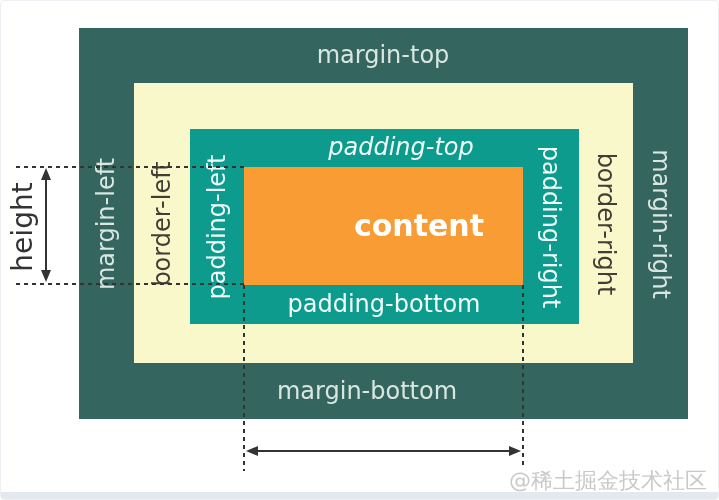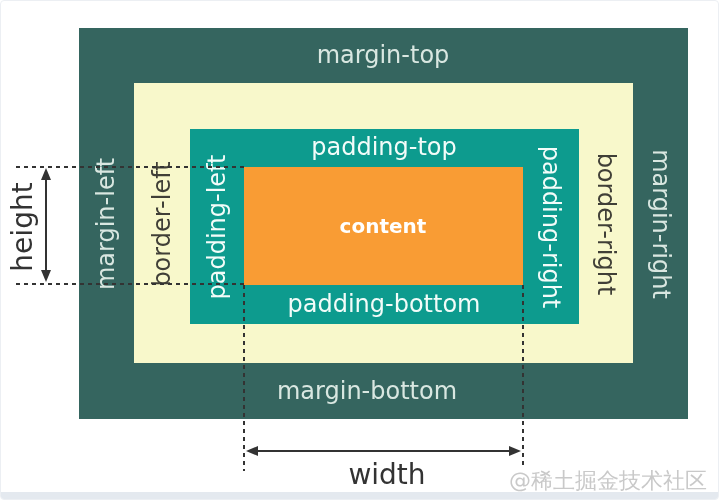--- a/index.html
+++ b/index.html
@@ -33,21 +33,21 @@
     position:absolute;white-space:nowrap;
     font-size:24px;line-height:1;
     transform:translate(-50%,-50%);
     user-select:none;
   }
   .lbl.rot-ccw{transform:translate(-50%,-50%) rotate(-90deg);}
   .lbl.rot-cw {transform:translate(-50%,-50%) rotate(90deg);}
   .on-margin {color:var(--margin-text,#d9e7e1);}
   .on-border {color:var(--border-text,#403f37);}
   .on-padding{color:var(--padding-text,#f2fcf9);}
-  .content-lbl{color:var(--content-text,#ffffff);font-weight:bold;font-size:20px;}
+  .content-lbl{color:var(--content-text,#ffffff);font-weight:bold;font-size:30px;margin-left:36px;}
 
   
   .dash-h{
     position:absolute;height:2px;
     background:repeating-linear-gradient(to right,var(--anno,#333) 0 4px,transparent 4px 8px);
   }
   .dash-v{
     position:absolute;width:2px;
     background:repeating-linear-gradient(to bottom,var(--anno,#333) 0 4px,transparent 4px 8px);
   }
@@ -74,21 +74,21 @@
 <body>
 
 <div class="frame">
 
   <div class="bx margin-box"></div>
   <div class="bx border-box"></div>
   <div class="bx padding-box"></div>
   <div class="bx content-box"></div>
 
   <div class="lbl on-margin" style="left:382px;top:54px;">margin-top</div>
-  <div class="lbl on-padding" style="left:383px;top:146px;">padding-top</div>
+  <div class="lbl on-padding" style="left:400px;top:146px;font-style:italic;">padding-top</div>
   <div class="lbl content-lbl" style="left:382px;top:225px;">content</div>
   <div class="lbl on-padding" style="left:383px;top:303px;">padding-bottom</div>
   <div class="lbl on-margin" style="left:366px;top:390px;">margin-bottom</div>
 
   <div class="lbl on-margin rot-ccw" style="left:105px;top:223px;">margin-left</div>
   <div class="lbl on-border rot-ccw" style="left:161px;top:223px;">border-left</div>
   <div class="lbl on-padding rot-ccw" style="left:216px;top:226px;">padding-left</div>
 
   <div class="lbl on-padding rot-cw" style="left:550px;top:226px;">padding-right</div>
   <div class="lbl on-border rot-cw" style="left:605px;top:223px;">border-right</div>
@@ -99,18 +99,17 @@
   <div class="arrow-line-v" style="left:44px;top:174px;height:102px;"></div>
   <div class="tri tri-up" style="left:40px;top:167px;"></div>
   <div class="tri tri-down" style="left:40px;top:269px;"></div>
   <div class="measure-lbl rot-ccw" style="left:22px;top:226px;">height</div>
 
   <div class="dash-v" style="left:242px;top:284px;height:186px;"></div>
   <div class="dash-v" style="left:521px;top:284px;height:184px;"></div>
   <div class="arrow-line-h" style="left:254px;top:449px;width:258px;"></div>
   <div class="tri tri-left" style="left:245px;top:445px;"></div>
   <div class="tri tri-right" style="left:508px;top:445px;"></div>
-  <div class="measure-lbl" style="left:386px;top:474px;">width</div>
 
   <div class="watermark">@稀土掘金技术社区</div>
 
   <div class="bottom-strip"></div>
 </div>
 
 </body></html>

